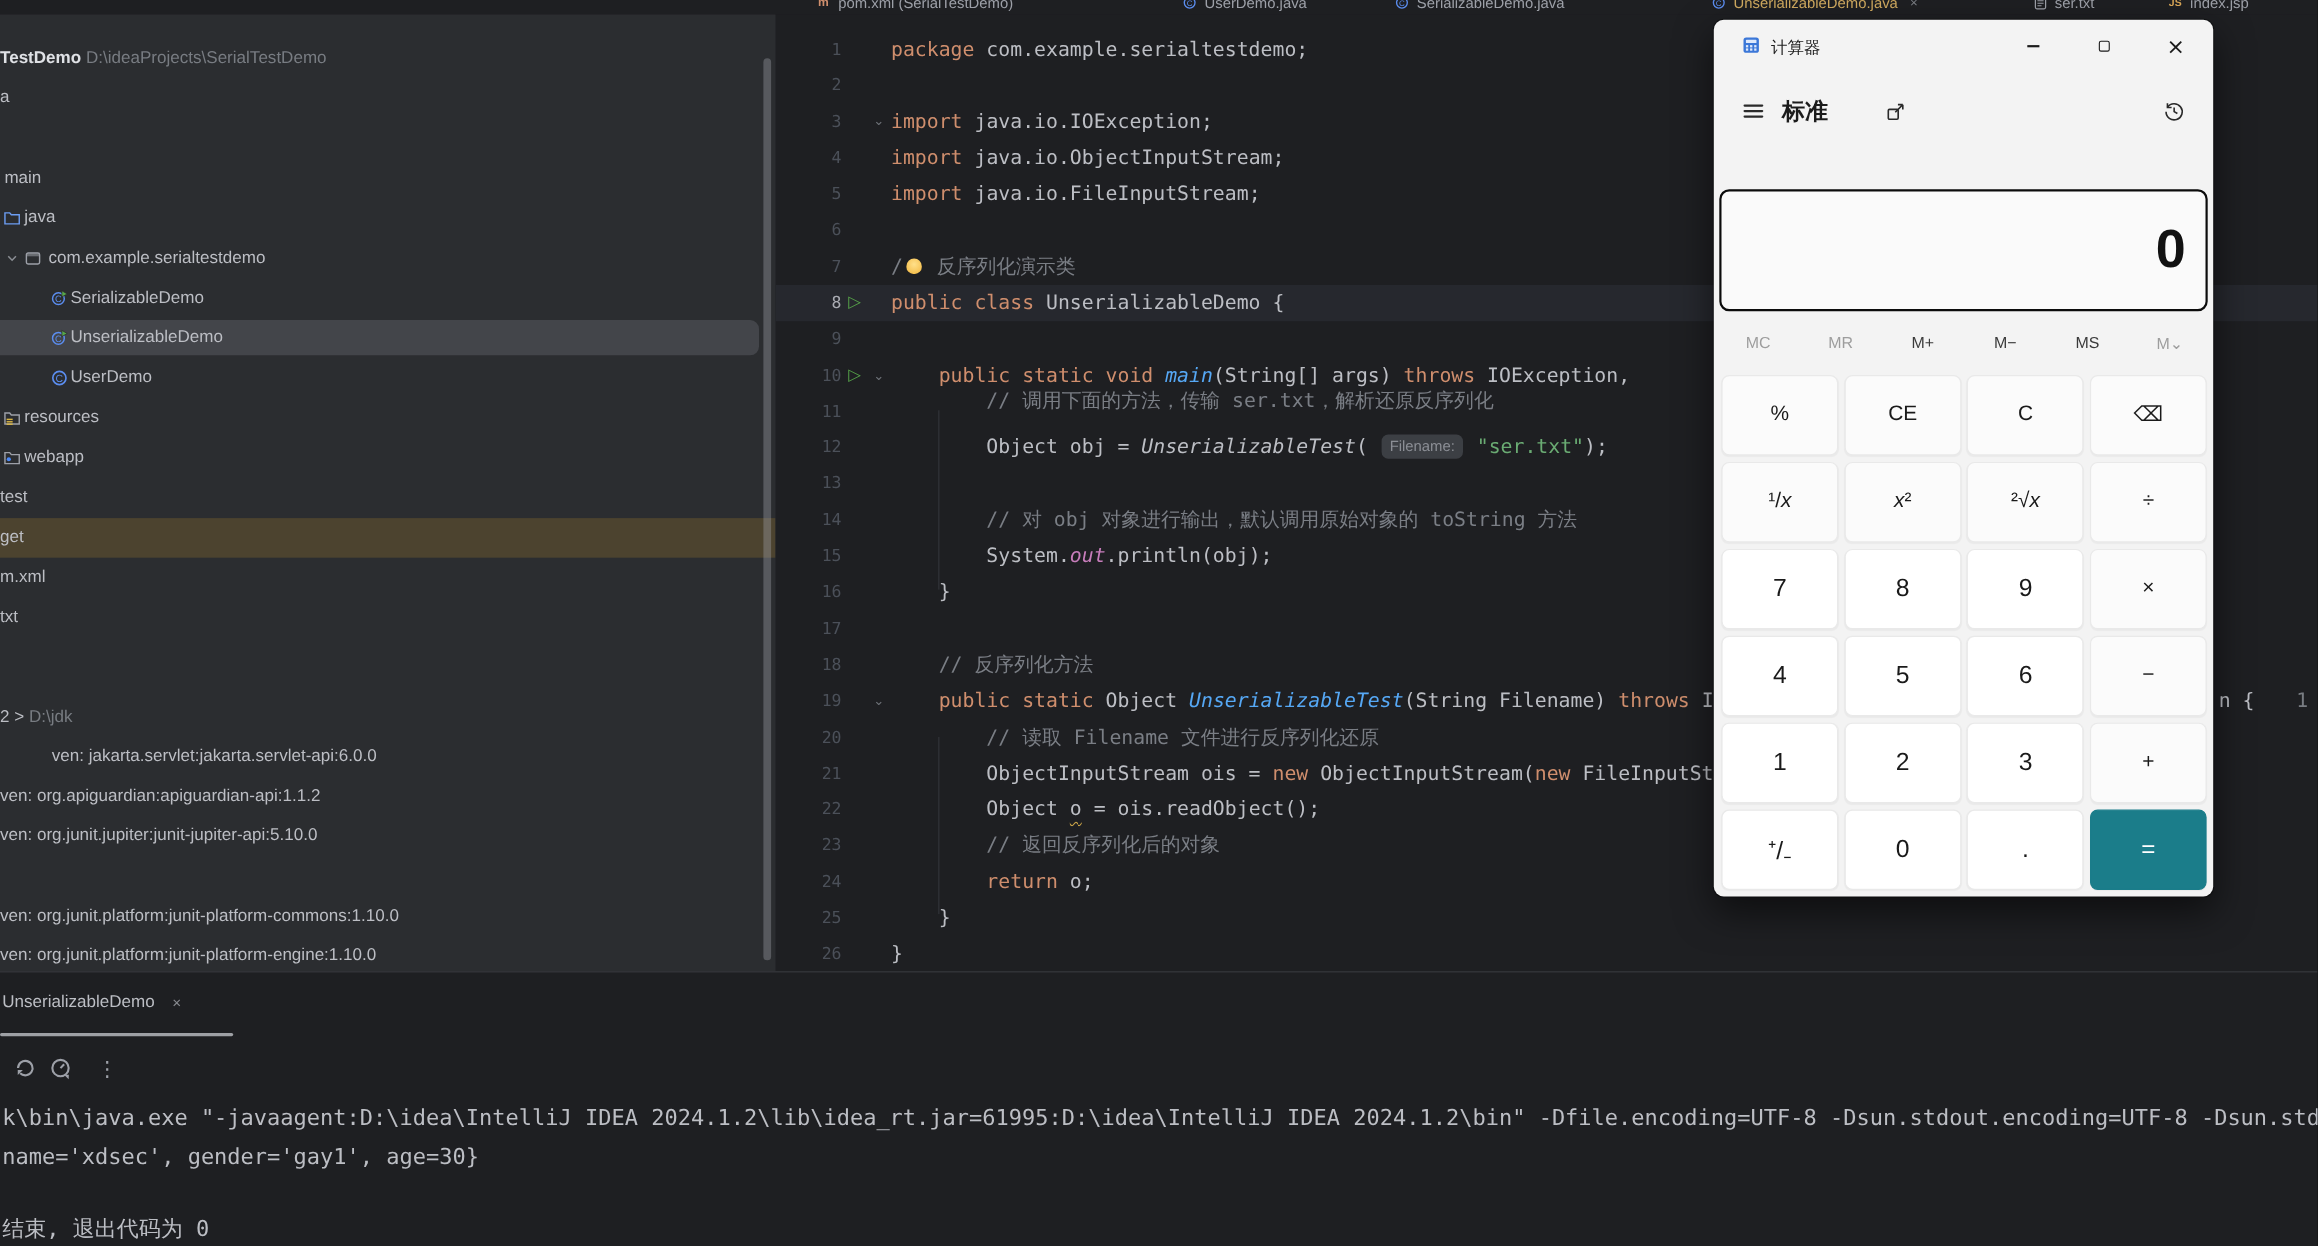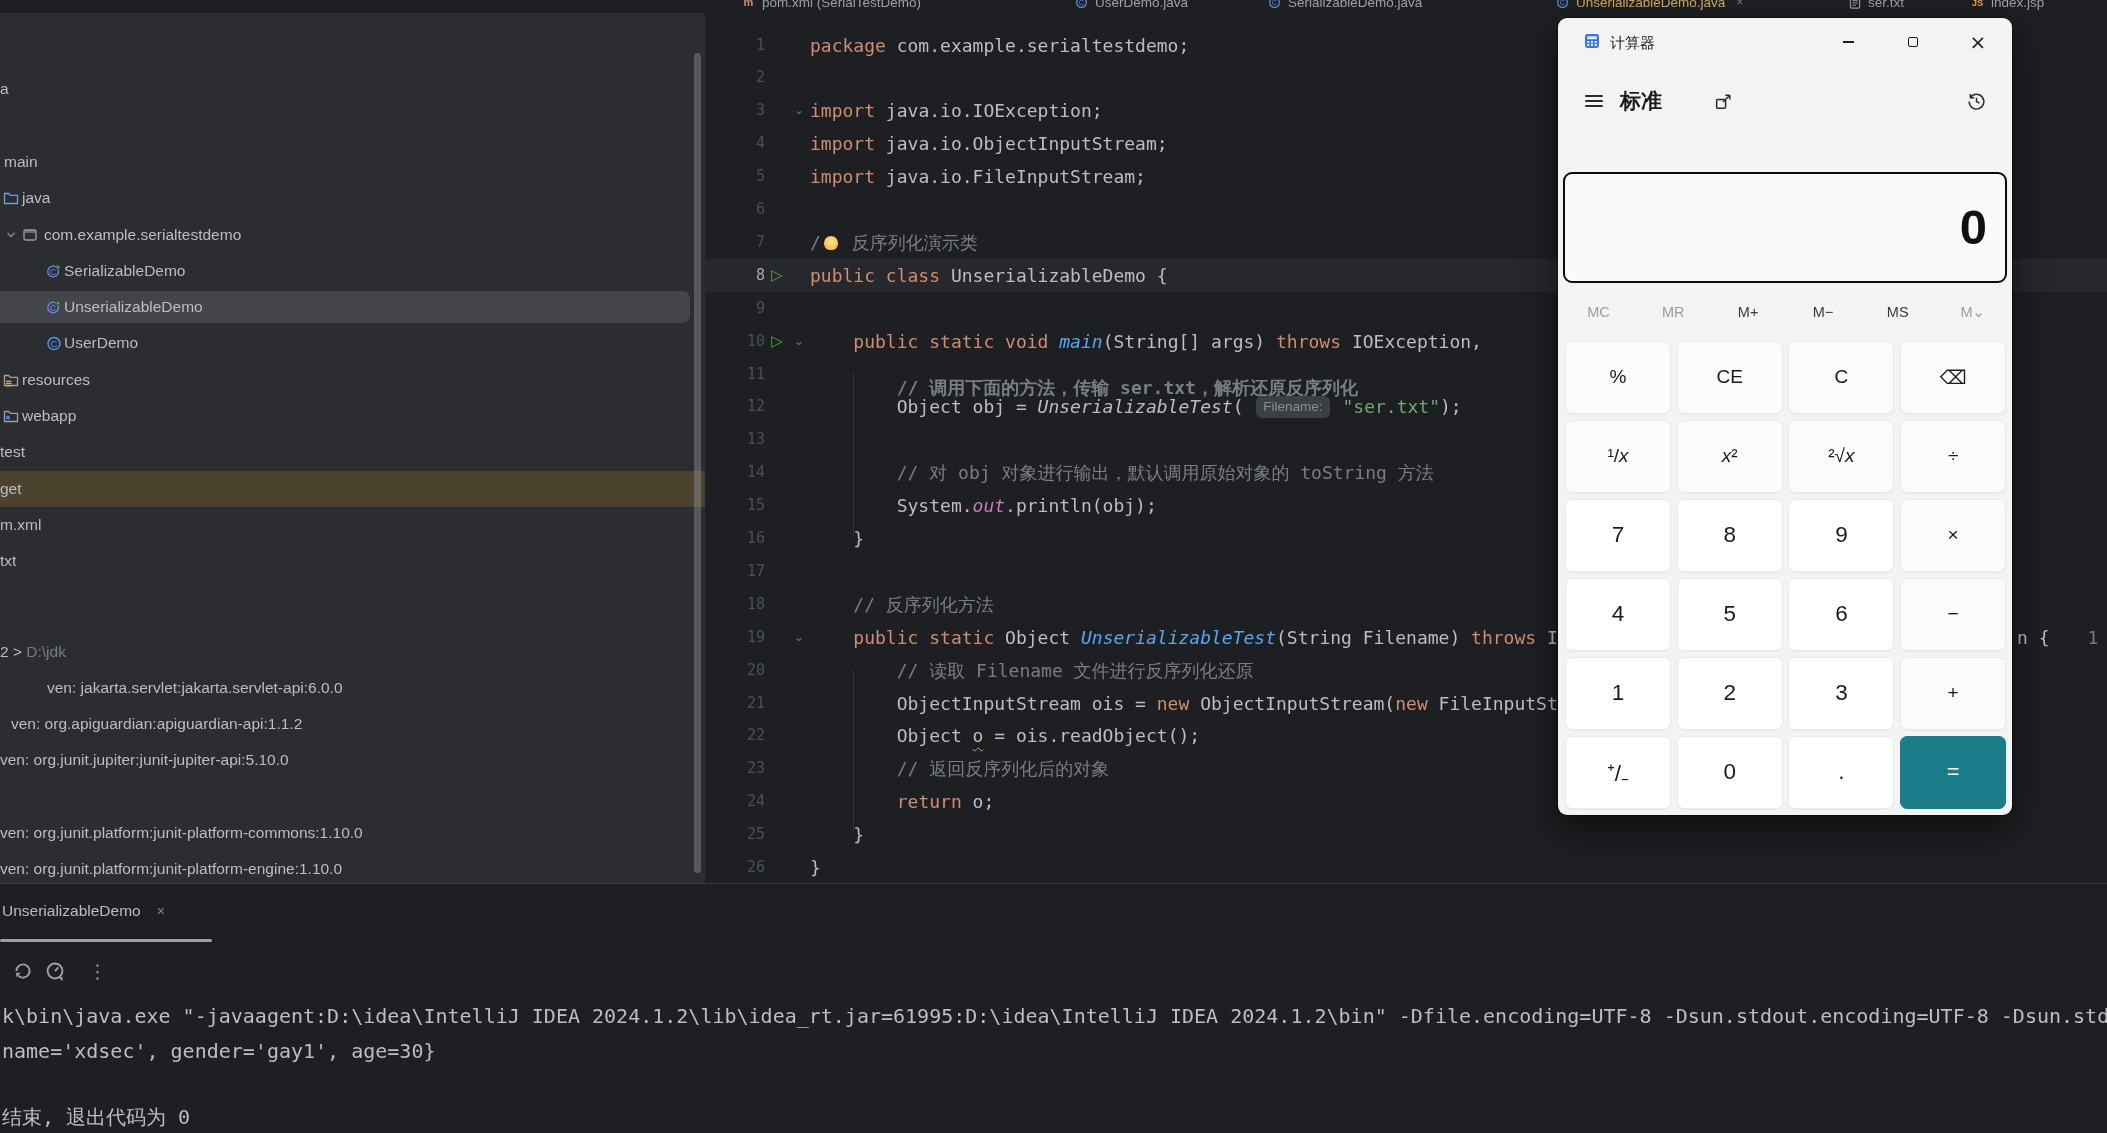--- a/index.html
+++ b/index.html
@@ -145,20 +145,23 @@
       </div>
       <div class="etab" style="left: 1971px;">
         <span class="tabicon">
           <span style="color:#d8a657;font-weight:bold;font-size:9.5px">JS</span>
         </span>
         <span>index.jsp</span>
       </div>
     </div>
 
   <div class="abs project" id="project">
+      <div class="prow" style="top: 22px;">
+        <span style="margin-left: 0px;"><span class="p-bold">TestDemo</span><span class="p-gray">  D:\ideaProjects\SerialTestDemo</span></span>
+      </div>
       <div class="prow" style="top: 58.3px;">
         <span style="margin-left: 0px;"><span>a</span></span>
       </div>
       <div class="prow" style="top: 130.9px;">
         <span style="margin-left: 4px;"><span>main</span></span>
       </div>
       <div class="prow" style="top: 167.2px;">
         <span class="ticon" style="left: 3px; top: 10px;">
           <svg width="16" height="16" viewBox="0 0 16 16">
             <path d="M1.5 3.5h4.3l1.5 1.8h7.2v8.2H1.5z" fill="none" stroke="#6c9df2" stroke-width="1.3"></path>
@@ -243,21 +246,21 @@
       <div class="prow" style="top: 530.2px;">
         <span style="margin-left: 0px;"><span>txt</span></span>
       </div>
       <div class="prow" style="top: 620.5px;">
         <span style="margin-left: 0px;"><span>2 &gt; </span><span class="p-gray">D:\jdk</span></span>
       </div>
       <div class="prow" style="top: 656.8px;">
         <span style="margin-left: 0px; padding-left: 47px;"><span>ven: jakarta.servlet:jakarta.servlet-api:6.0.0</span></span>
       </div>
       <div class="prow" style="top: 693.1px;">
-        <span style="margin-left: 11px;"><span>ven: org.apiguardian:apiguardian-api:1.1.2</span></span>
+        <span style="margin-left: 0px;"><span>ven: org.apiguardian:apiguardian-api:1.1.2</span></span>
       </div>
       <div class="prow" style="top: 729.4px;">
         <span style="margin-left: 0px;"><span>ven: org.junit.jupiter:junit-jupiter-api:5.10.0</span></span>
       </div>
       <div class="prow" style="top: 802px;">
         <span style="margin-left: 0px;"><span>ven: org.junit.platform:junit-platform-commons:1.10.0</span></span>
       </div>
       <div class="prow" style="top: 838.3px;">
         <span style="margin-left: 0px;"><span>ven: org.junit.platform:junit-platform-engine:1.10.0</span></span>
       </div>
@@ -283,21 +286,21 @@
       <div class="cline" style="top: 212.9px;"><span class="s-cm">/</span><span class="bulb"></span><span class="s-cm"> 反序列化演示类</span></div>
       <div class="lnum cur" style="top: 245.8px;">8</div>
       <div class="runarrow" style="top: 245.8px;">▷</div>
       <div class="cline" style="top: 245.8px;"><span class="s-kw">public class</span><span class="s-tx"> UnserializableDemo {</span></div>
       <div class="lnum" style="top: 278.7px;">9</div>
       <div class="lnum" style="top: 311.6px;">10</div>
       <div class="runarrow" style="top: 311.6px;">▷</div>
       <div class="foldchev" style="top: 311.6px;">⌄</div>
       <div class="cline" style="top: 311.6px;"><span class="s-tx">    </span><span class="s-kw">public static void</span><span class="s-fn"> main</span><span class="s-tx">(String[] args) </span><span class="s-kw">throws</span><span class="s-tx"> IOException,</span></div>
       <div class="lnum" style="top: 344.5px;">11</div>
-      <div class="cline" style="top: 358px; font-weight: bold;"><span class="s-cm">        // 调用下面的方法，传输 ser.txt，解析还原反序列化</span></div>
+      <div class="cline" style="top: 335px;"><span class="s-cm">        // 调用下面的方法，传输 ser.txt，解析还原反序列化</span></div>
       <div class="lnum" style="top: 377.4px;">12</div>
       <div class="cline" style="top: 377.4px;"><span class="s-tx">        Object obj = </span><span class="s-it">UnserializableTest</span><span class="s-tx">( </span><span class="inlay">Filename:</span><span class="s-str"> "ser.txt"</span><span class="s-tx">);</span></div>
       <div class="lnum" style="top: 410.3px;">13</div>
       <div class="lnum" style="top: 443.2px;">14</div>
       <div class="cline" style="top: 443.2px;"><span class="s-cm">        // 对 obj 对象进行输出，默认调用原始对象的 toString 方法</span></div>
       <div class="lnum" style="top: 476.1px;">15</div>
       <div class="cline" style="top: 476.1px;"><span class="s-tx">        System.</span><span class="s-out">out</span><span class="s-tx">.println(obj);</span></div>
       <div class="lnum" style="top: 509px;">16</div>
       <div class="cline" style="top: 509px;"><span class="s-tx">    }</span></div>
       <div class="lnum" style="top: 541.9px;">17</div>

